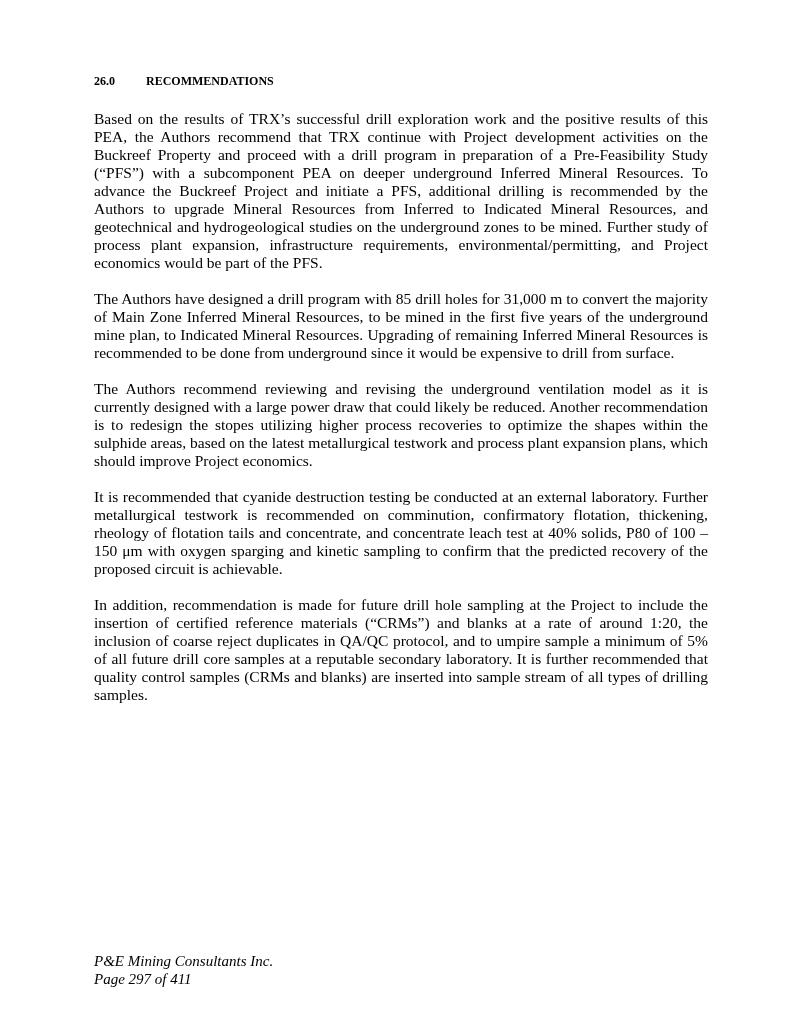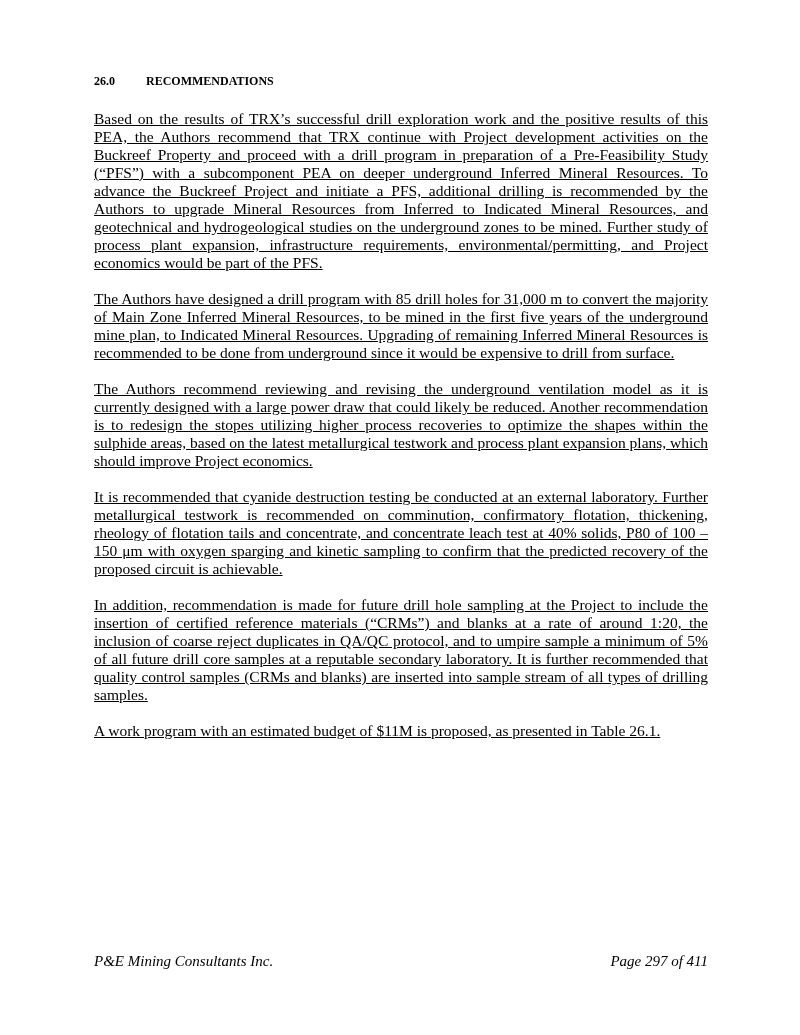--- a/index.html
+++ b/index.html
@@ -32,55 +32,54 @@
   }
   .heading .num {
     width: 52px;
     flex: 0 0 52px;
   }
   .body-text p {
     font-size: 15.5px;
     line-height: 18px;
     text-align: justify;
     margin: 0 0 18px 0;
-    text-decoration: underline;
   }
   .footer {
     position: absolute;
     left: 94px;
     right: 92px;
     top: 952px;
     font-style: italic;
     font-size: 15px;
     line-height: 18px;
   }
   .footer-row {
     display: flex;
     justify-content: space-between;
+    flex-direction: column;
   }
 </style>
 </head>
 <body>
 
 <div class="page">
 
   <div class="content">
 
     <div class="heading">
       <span class="num">26.0</span>
       <span class="title">RECOMMENDATIONS</span>
     </div>
 
     <div class="body-text">
       <p>Based on the results of TRX’s successful drill exploration work and the positive results of this PEA, the Authors recommend that TRX continue with Project development activities on the Buckreef Property and proceed with a drill program in preparation of a Pre-Feasibility Study (“PFS”) with a subcomponent PEA on deeper underground Inferred Mineral Resources. To advance the Buckreef Project and initiate a PFS, additional drilling is recommended by the Authors to upgrade Mineral Resources from Inferred to Indicated Mineral Resources, and geotechnical and hydrogeological studies on the underground zones to be mined. Further study of process plant expansion, infrastructure requirements, environmental/permitting, and Project economics would be part of the PFS.</p>
       <p>The Authors have designed a drill program with 85 drill holes for 31,000 m to convert the majority of Main Zone Inferred Mineral Resources, to be mined in the first five years of the underground mine plan, to Indicated Mineral Resources. Upgrading of remaining Inferred Mineral Resources is recommended to be done from underground since it would be expensive to drill from surface.</p>
       <p>The Authors recommend reviewing and revising the underground ventilation model as it is currently designed with a large power draw that could likely be reduced. Another recommendation is to redesign the stopes utilizing higher process recoveries to optimize the shapes within the sulphide areas, based on the latest metallurgical testwork and process plant expansion plans, which should improve Project economics.</p>
       <p>It is recommended that cyanide destruction testing be conducted at an external laboratory. Further metallurgical testwork is recommended on comminution, confirmatory flotation, thickening, rheology of flotation tails and concentrate, and concentrate leach test at 40% solids, P80 of 100 – 150 μm with oxygen sparging and kinetic sampling to confirm that the predicted recovery of the proposed circuit is achievable.</p>
       <p>In addition, recommendation is made for future drill hole sampling at the Project to include the insertion of certified reference materials (“CRMs”) and blanks at a rate of around 1:20, the inclusion of coarse reject duplicates in QA/QC protocol, and to umpire sample a minimum of 5% of all future drill core samples at a reputable secondary laboratory. It is further recommended that quality control samples (CRMs and blanks) are inserted into sample stream of all types of drilling samples.</p>
-      <p>A work program with an estimated budget of $11M is proposed, as presented in Table 26.1.</p>
     </div>
 
   </div>
 
   <div class="footer">
     <div class="footer-row">
       <span>P&amp;E Mining Consultants Inc.</span>
       <span>Page 297 of 411</span>
     </div>
   </div>

